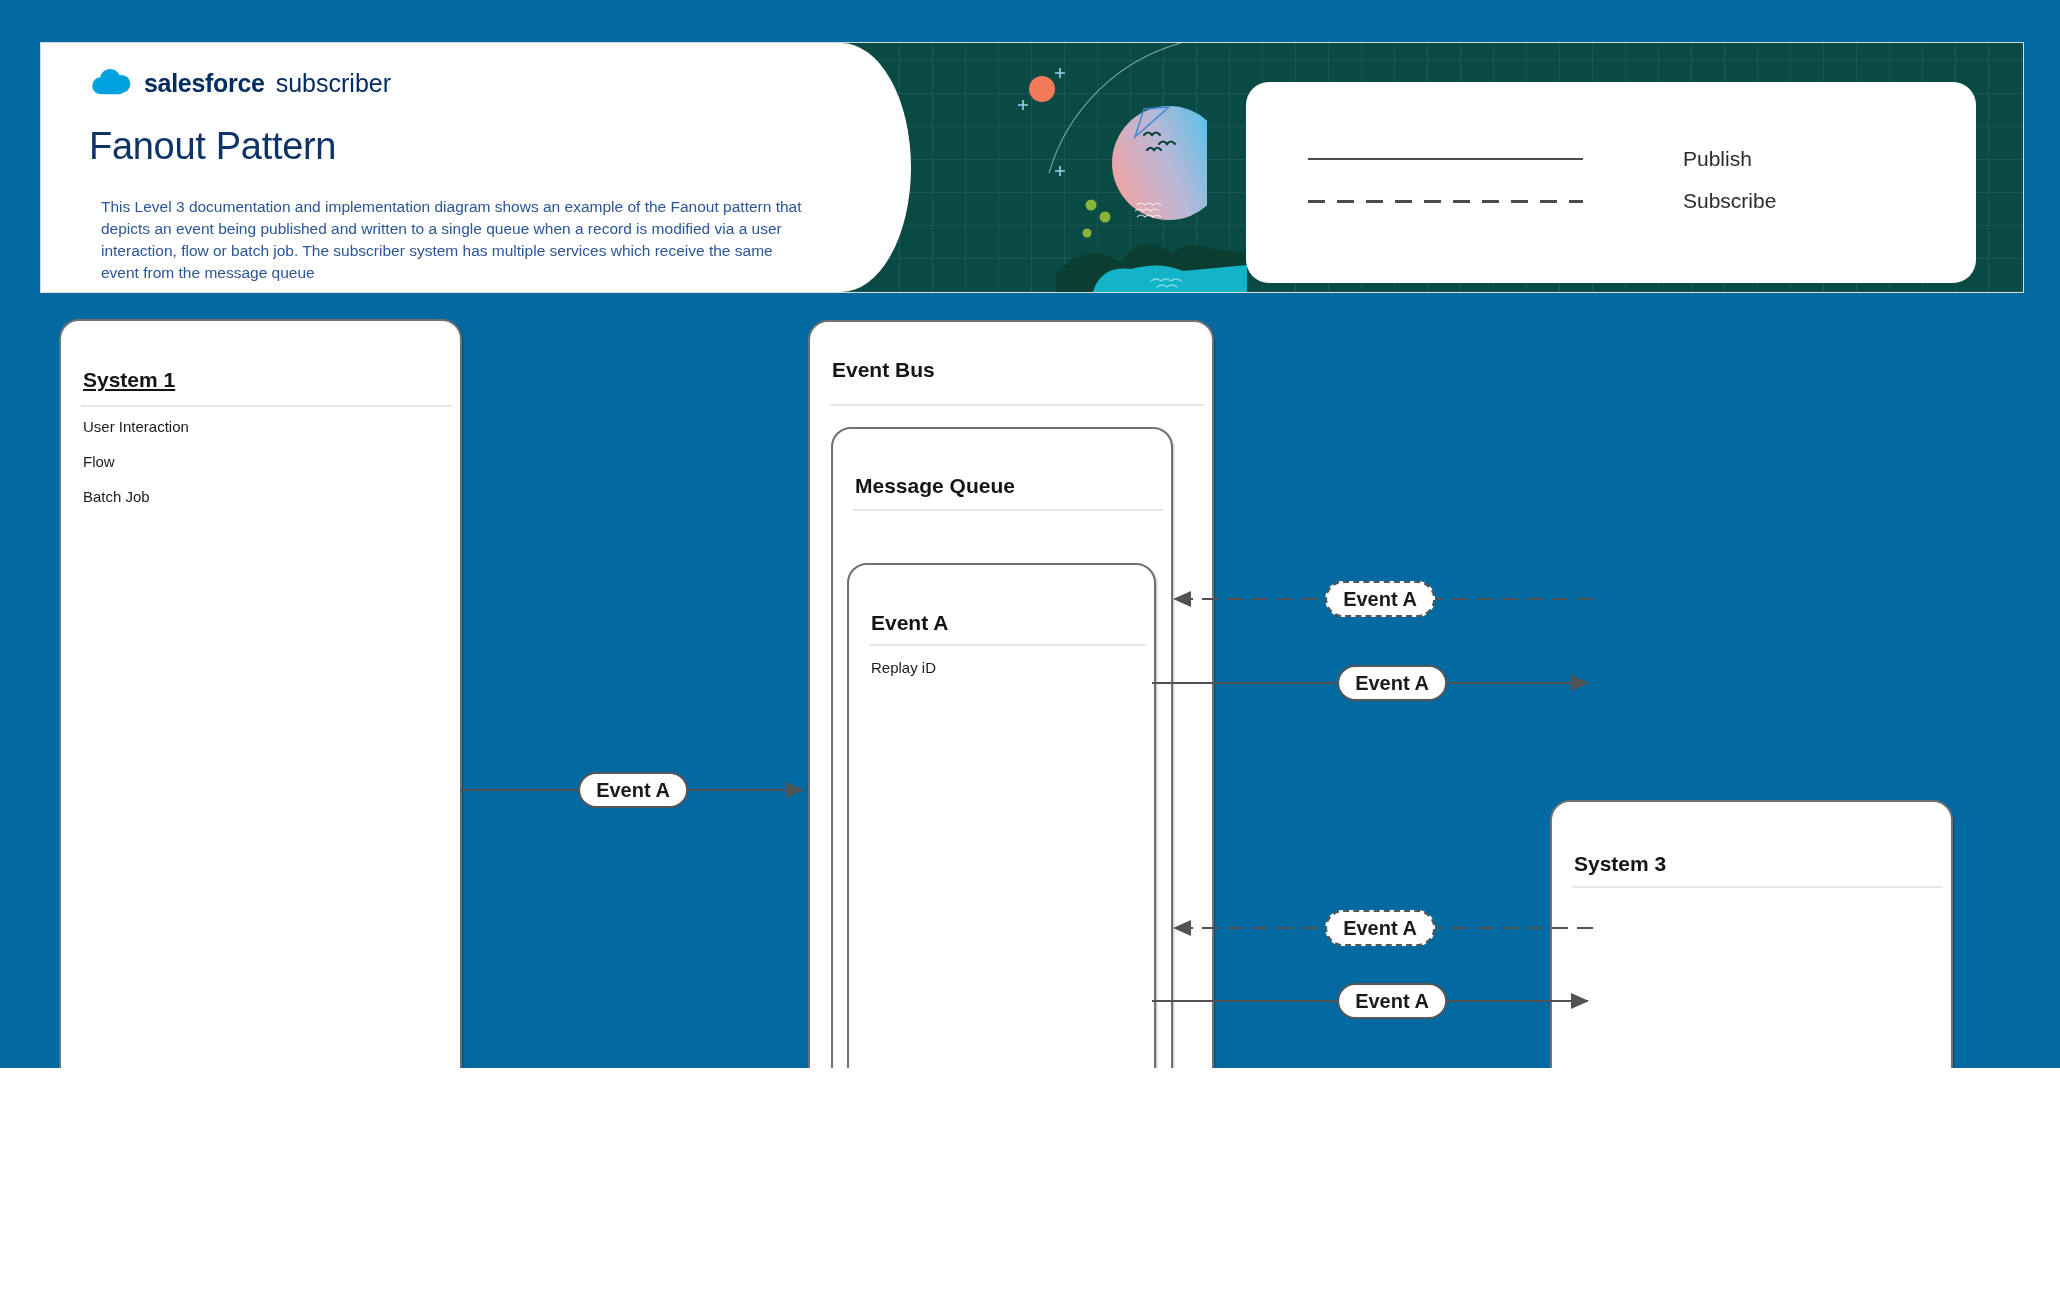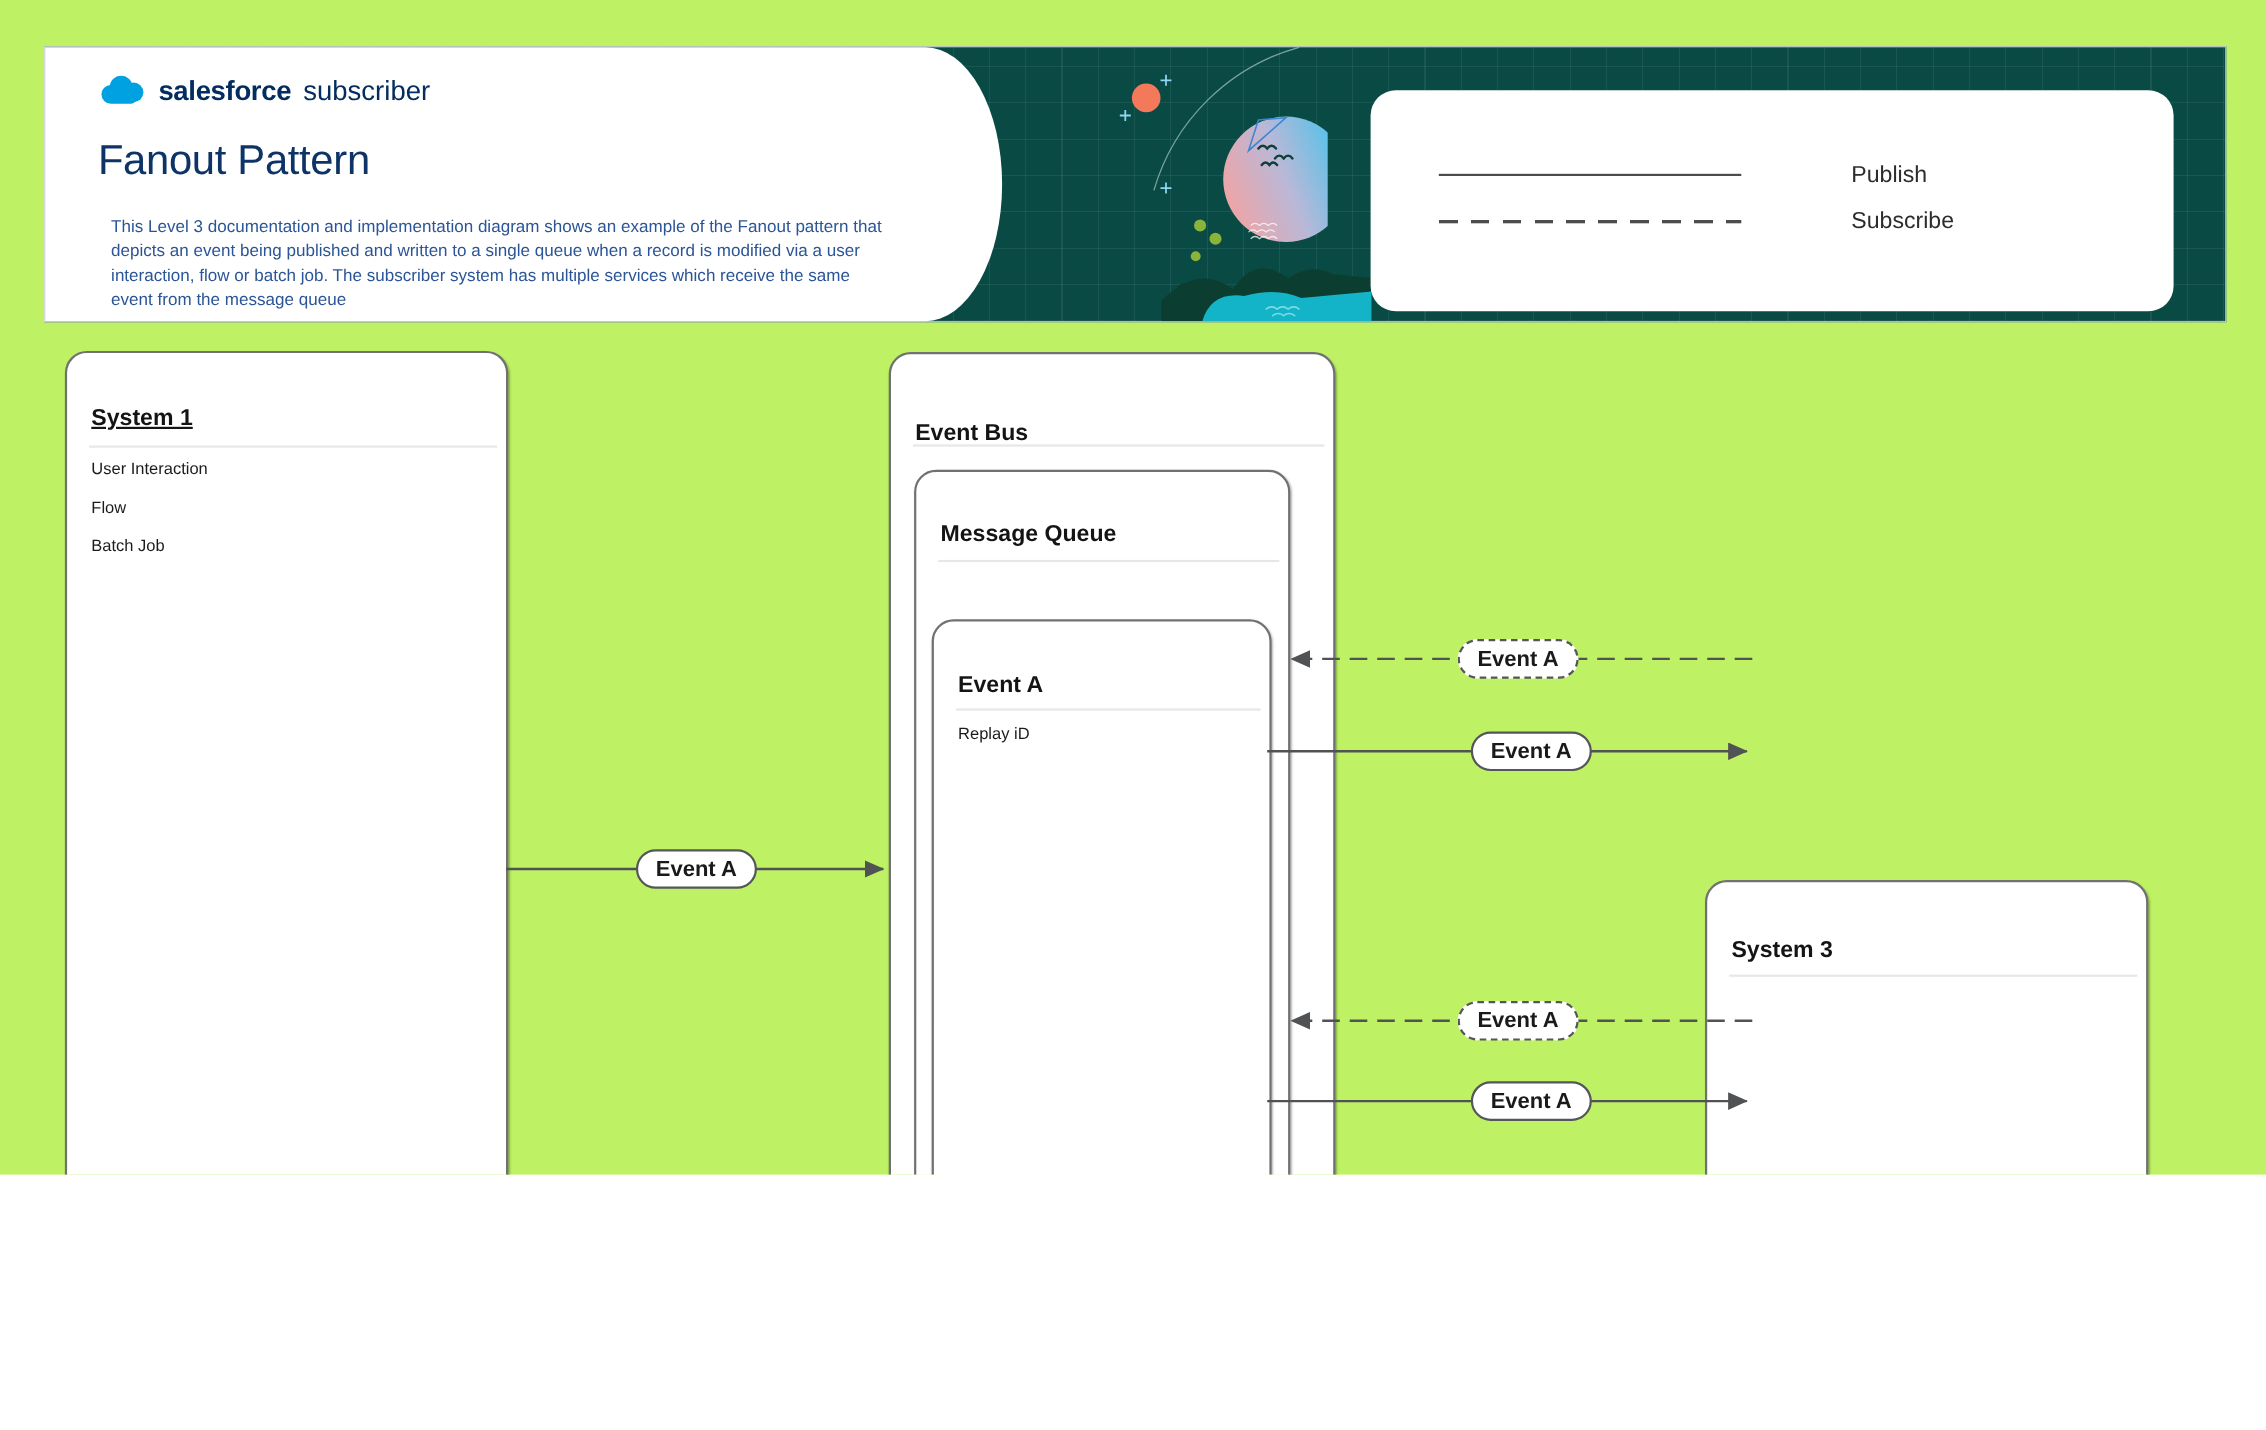--- a/index.html
+++ b/index.html
@@ -1,17 +1,17 @@
 <!DOCTYPE html>
 <html><head>
 <meta charset="utf-8">
 <style>
   html,body{margin:0;padding:0;background:#fff;}
   .page{
-    position:relative;width:2060px;height:1068px;background:#bef264;overflow:hidden;
+    position:relative;width:2060px;height:1068px;background:#0369a1;overflow:hidden;
     font-family:"Liberation Sans",sans-serif;color:#1b1b1b;
   }
 
   
   .band{
     position:absolute;left:40px;top:42px;width:1982px;height:249px;
     background-color:#094a44;
     background-image:
       repeating-linear-gradient(0deg, rgba(255,255,255,0.07) 0 1px, transparent 1px 33px),
       repeating-linear-gradient(90deg, rgba(255,255,255,0.07) 0 1px, transparent 1px 33px);
@@ -166,21 +166,21 @@
 
   <section class="box" id="sys1">
     <h2 class="box-title" style="top:47px;text-decoration:underline;">System 1</h2>
     <div class="rule" style="top:84px;"></div>
     <div class="list-item" style="top:97px;">User Interaction</div>
     <div class="list-item" style="top:132px;">Flow</div>
     <div class="list-item" style="top:167px;">Batch Job</div>
   </section>
 
   <section class="box" id="bus">
-    <h2 class="box-title" style="top:60px;">Event Bus</h2>
+    <h2 class="box-title" style="top:36px;">Event Bus</h2>
     <div class="rule" style="top:82px;"></div>
   </section>
 
   <section class="box" id="mq">
     <h2 class="box-title" style="top:45px;">Message Queue</h2>
     <div class="rule" style="top:80px;"></div>
   </section>
 
   <section class="box" id="eventa">
     <h2 class="box-title" style="top:46px;">Event A</h2>

